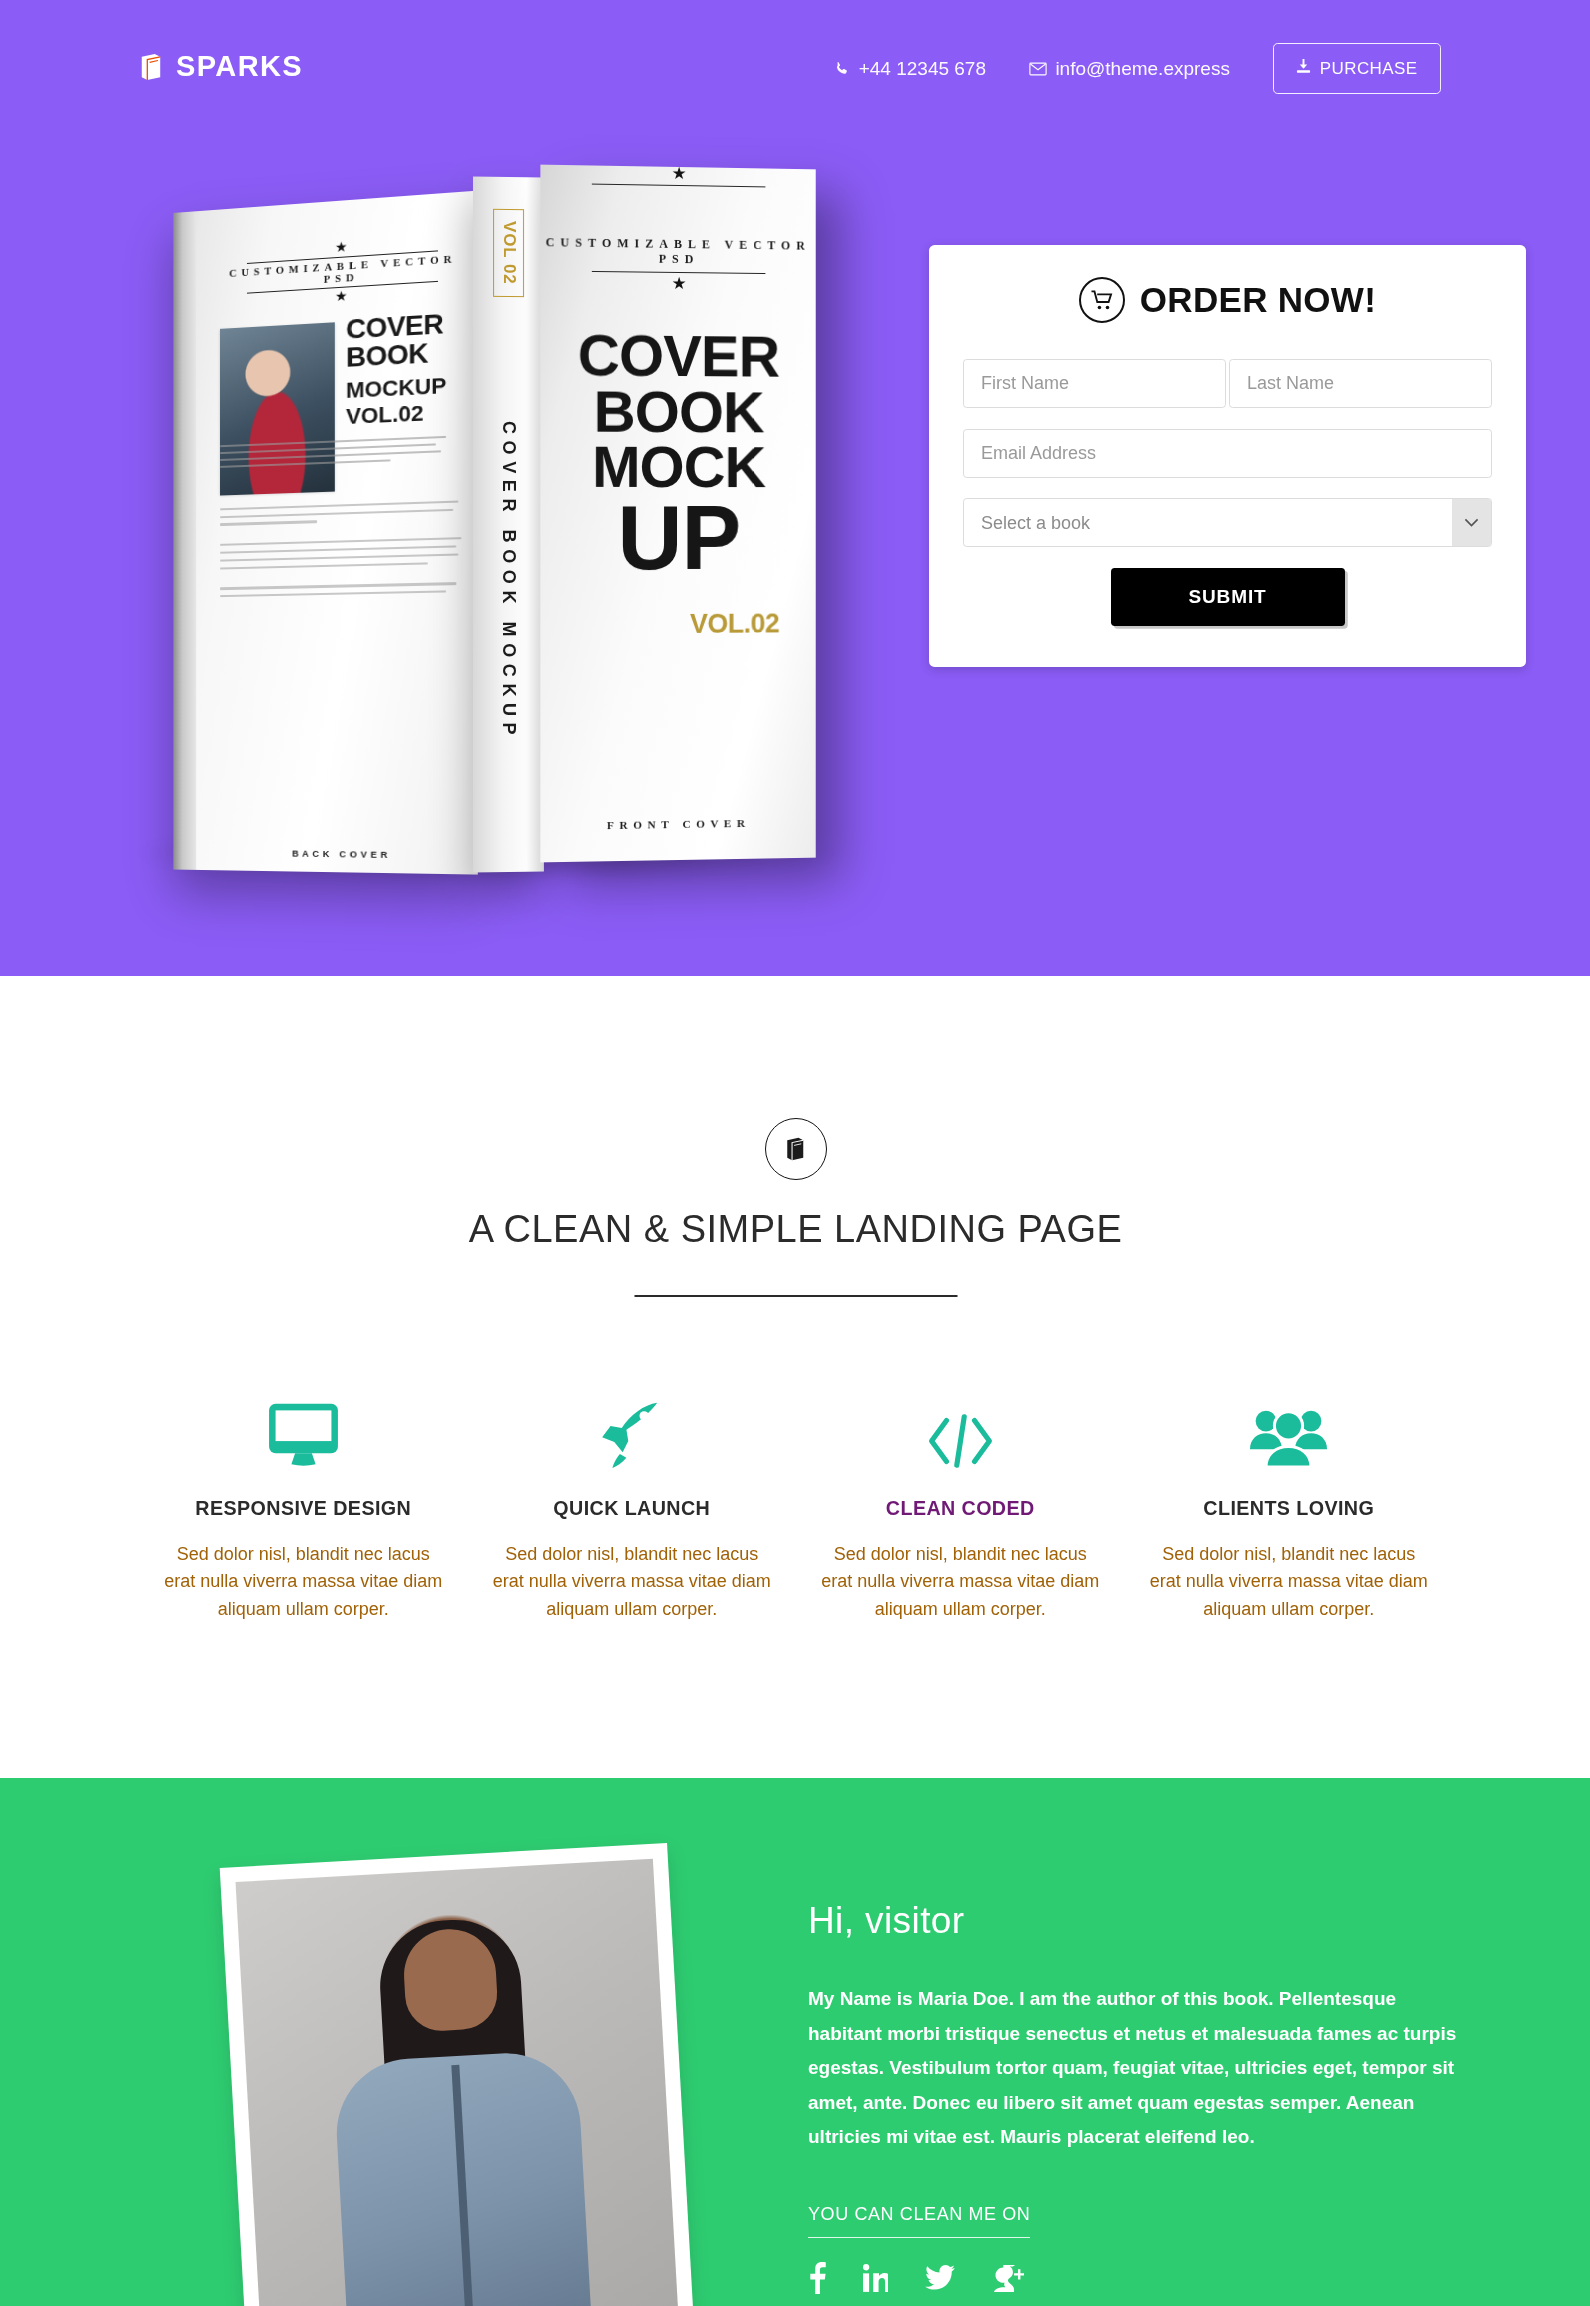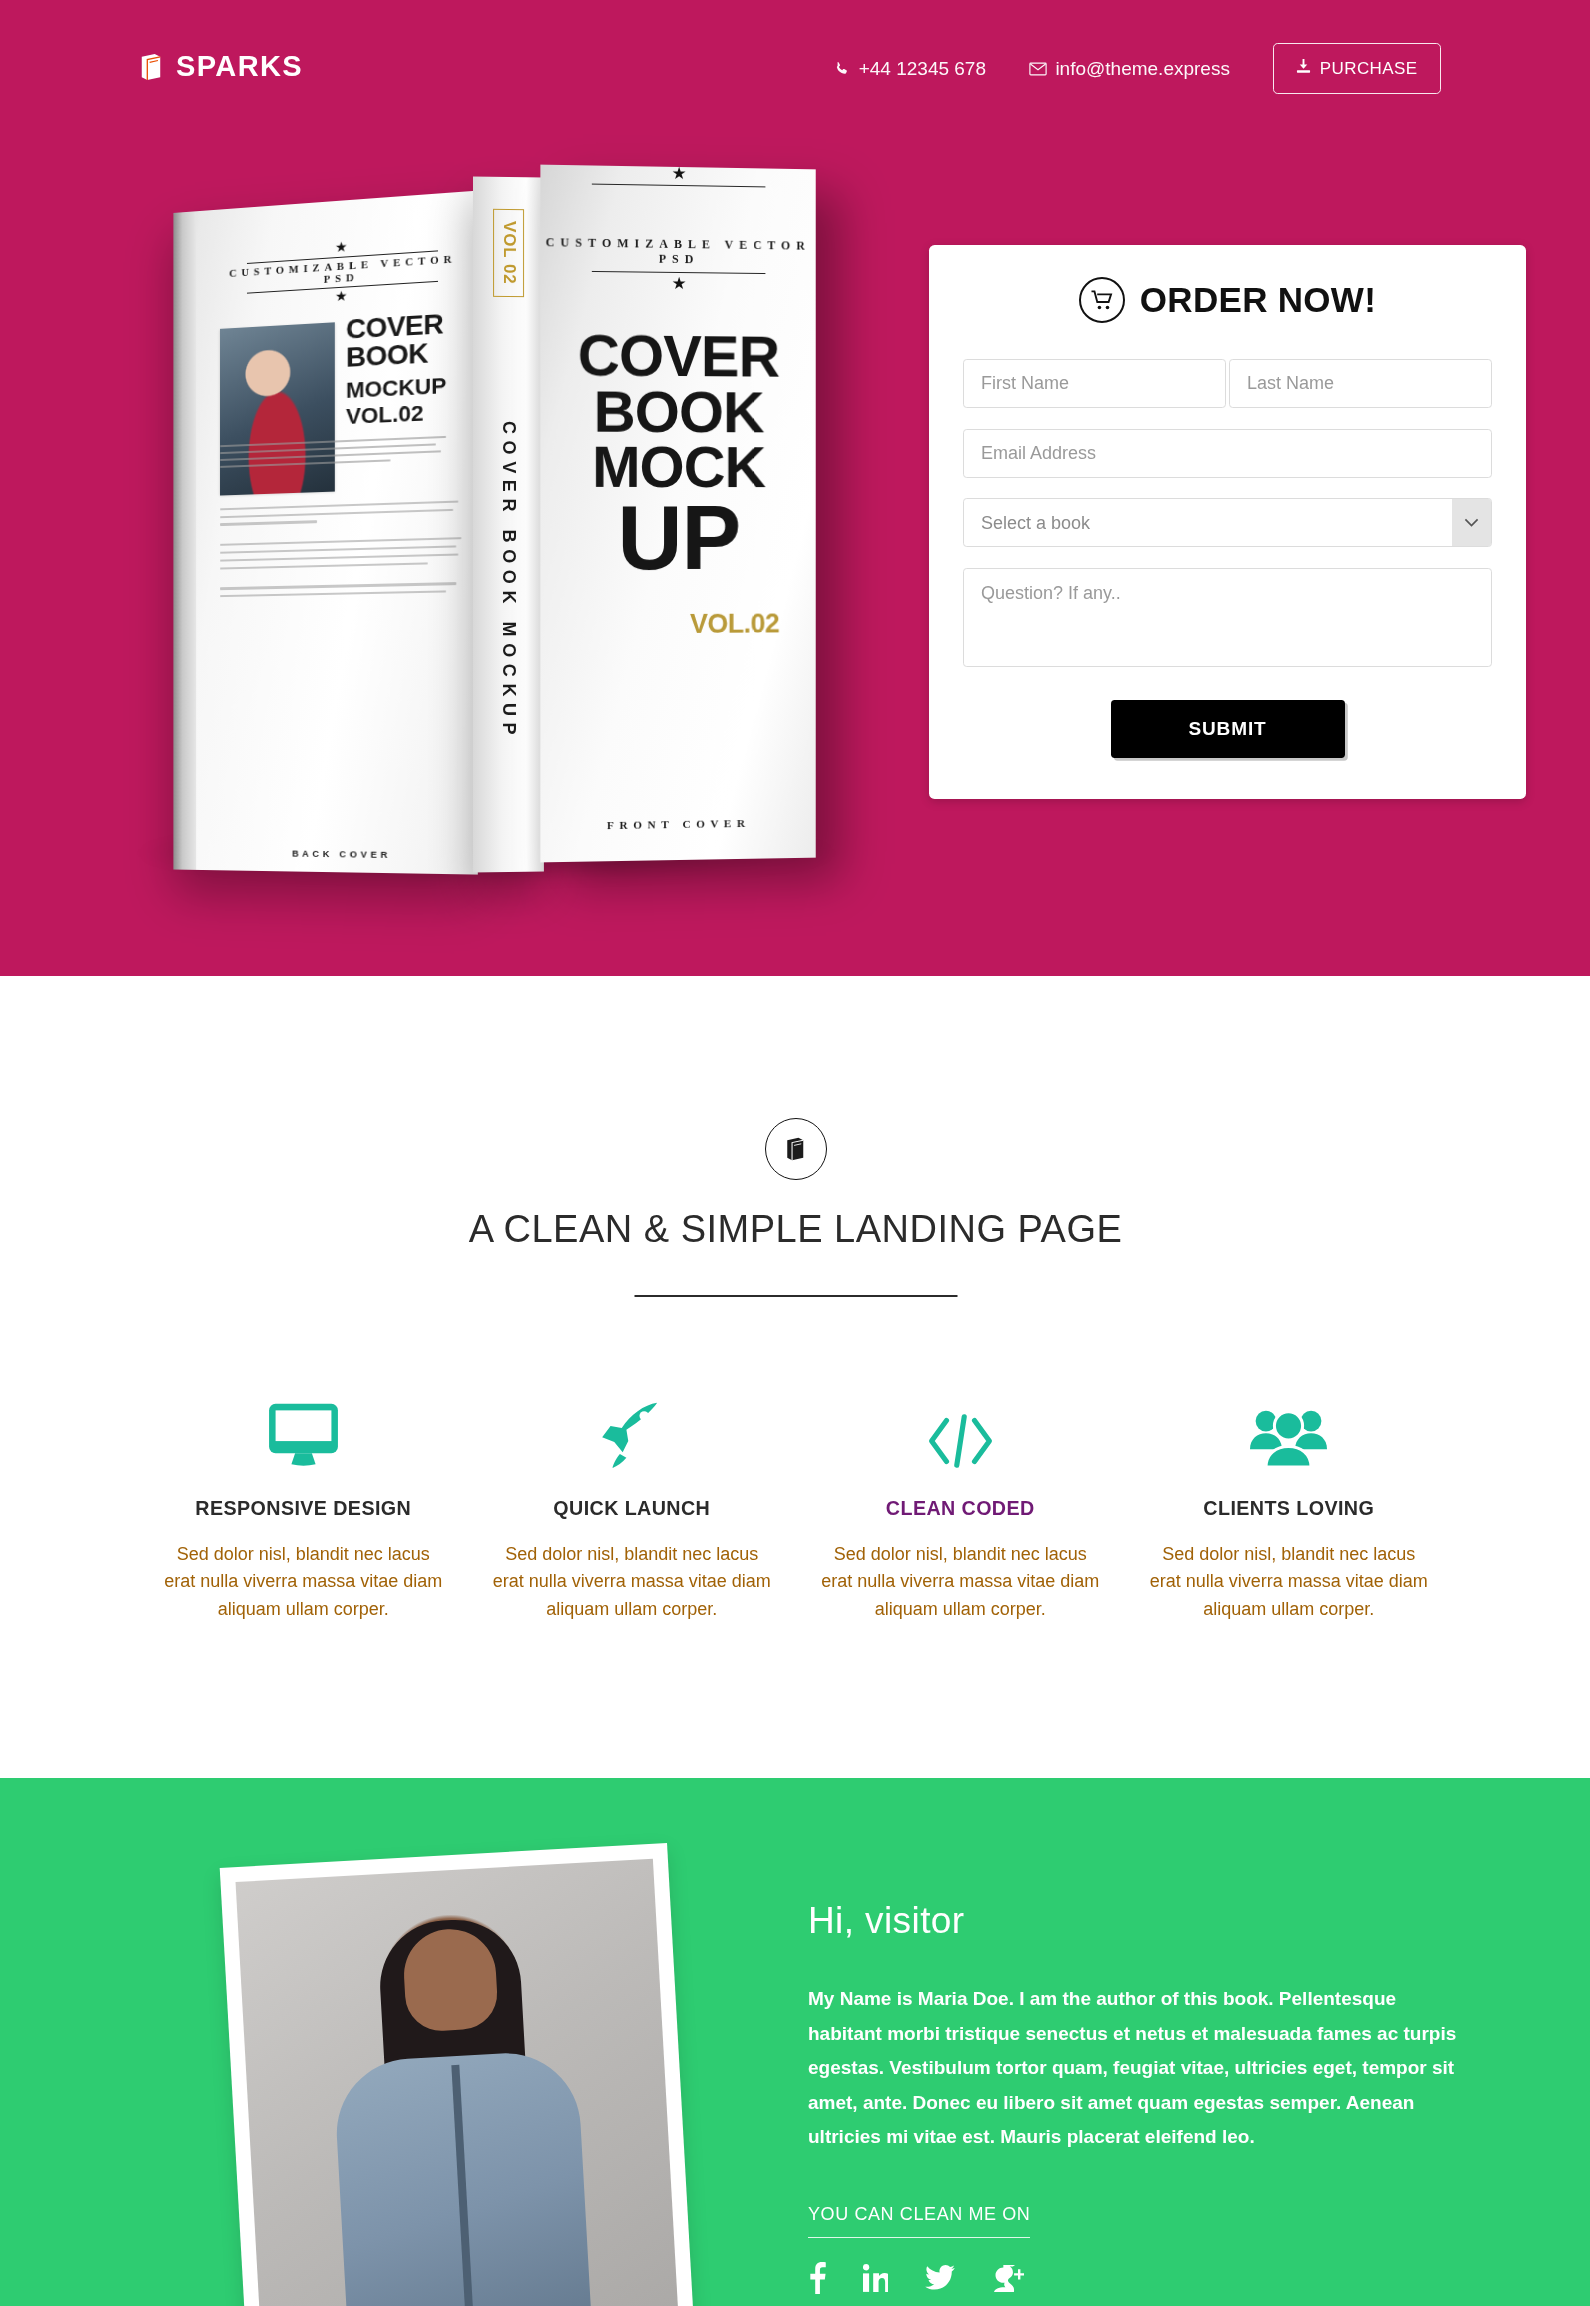--- a/index.html
+++ b/index.html
@@ -7,21 +7,21 @@
   body {
     font-family: "Liberation Sans", sans-serif;
     background:#ffffff;
     overflow:hidden;
     position:relative;
   }
 
   
   .hero {
     position:absolute; left:0; top:0; width:1591px; height:976px;
-    background:#be185d;
+    background:#8b5cf6;
     overflow:hidden;
   }
   .header {
     position:absolute; left:0; top:0; width:1591px; height:141px;
   }
   .logo {
     position:absolute; left:139px; top:52px;
     display:flex; align-items:center; gap:13px;
     color:#ffffff;
   }
@@ -436,21 +436,20 @@
       <select>
         <option>Select a book</option>
       </select>
       <span class="select-arrow">
         <svg width="15" height="9.4" viewBox="0 0 16 10" fill="none" stroke="#555" stroke-width="1.8">
           <path d="M1.5 1.5 L8 8 L14.5 1.5"></path>
         </svg>
       </span>
     </div>
 
-    <textarea class="ta" placeholder="Question? If any.." style=""></textarea>
 
     <div class="submit-wrap">
       <button class="submit-btn">SUBMIT</button>
     </div>
   </div>
 </section>
 
 <section class="features">
   <span class="sec-icon">
     <svg width="22.5" height="24" viewBox="0 0 26 30" fill="#1b1b1b">

